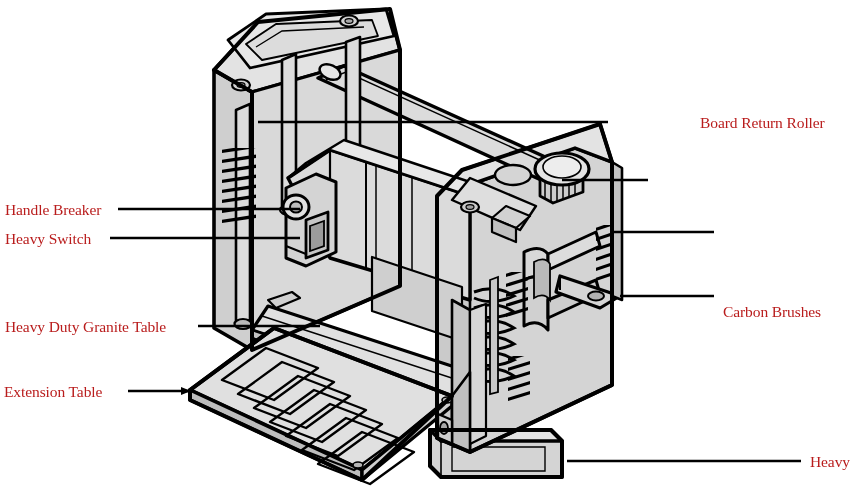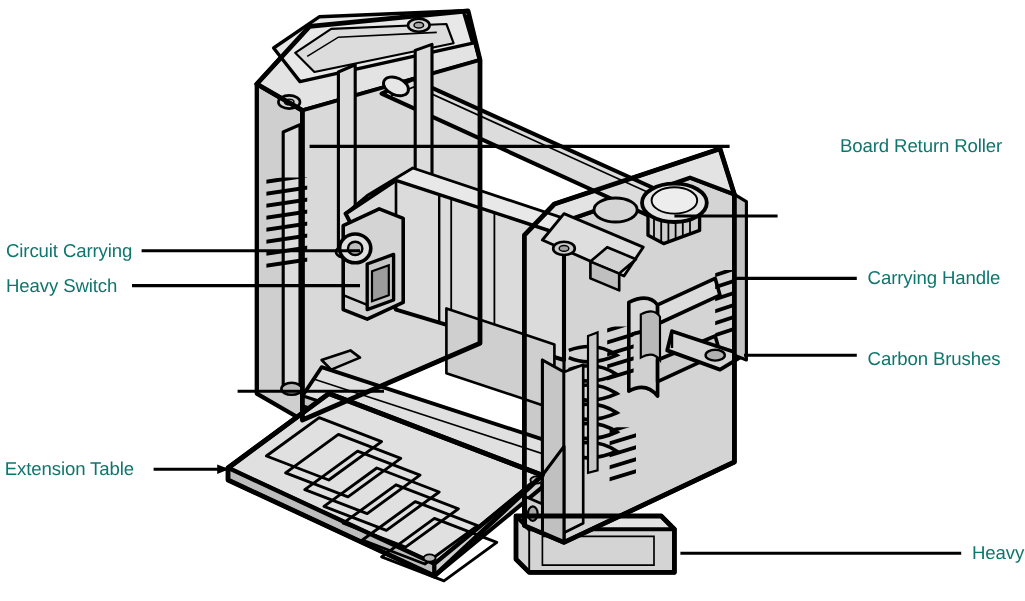--- a/index.html
+++ b/index.html
@@ -2,25 +2,25 @@
 <html><head>
 <meta charset="utf-8">
 <style>
   html,body{margin:0;padding:0;background:#ffffff;}
   body{width:854px;height:501px;overflow:hidden;
        font-family:"Liberation Sans","DejaVu Sans",sans-serif;}
   #stage{position:relative;width:854px;height:501px;background:#fff;}
   #stage svg{position:absolute;left:0;top:0;}
   .callout-label{
     position:absolute;
-    font-family:Liberation Sans, sans-serif;
+    font-family:Liberation Serif, serif;
     font-size:15.5px;
     font-weight:400;
     letter-spacing:-0.1px;
-    color:#0f766e;
+    color:#b91c1c;
     white-space:nowrap;
     line-height:1;
   }
   .lbl-right{text-align:left;}
   .lbl-left{text-align:right;}
 </style>
 </head>
 <body>
 
 <div id="stage">
@@ -285,26 +285,26 @@
       <line x1="110" y1="238" x2="300" y2="238"></line>
       <line x1="198" y1="326" x2="320" y2="326"></line>
       <line x1="128" y1="391" x2="190" y2="391" marker-end="url(#arrowEnd)"></line>
     </g>
 
   </svg>
 
   <div class="callout-label lbl-right" style="left:700px; top:115px;">Board Return Roller</div>
 
 
-  <div class="callout-label lbl-right" style="left:723px; top:225px;">Carrying Handle</div>
-
-  <div class="callout-label lbl-right" style="left:723px; top:292px;">Carbon Brushes</div>
+
+  <div class="callout-label lbl-right" style="left:723px; top:304px;">Carbon Brushes</div>
 
   <div class="callout-label lbl-right" style="left:810px; top:454px;">Heavy</div>
 
-  <div class="callout-label lbl-left" style="left:5px; top:202px;">Circuit Carrying</div>
+  <div class="callout-label lbl-left" style="left:5px; top:202px;">Handle Breaker</div>
 
   <div class="callout-label lbl-left" style="left:5px; top:231px;">Heavy Switch</div>
 
+  <div class="callout-label lbl-left" style="left:5px; top:319px;">Heavy Duty Granite Table</div>
 
   <div class="callout-label lbl-left" style="left:4px; top:384px;">Extension Table</div>
 
 </div>
 
 </body></html>

